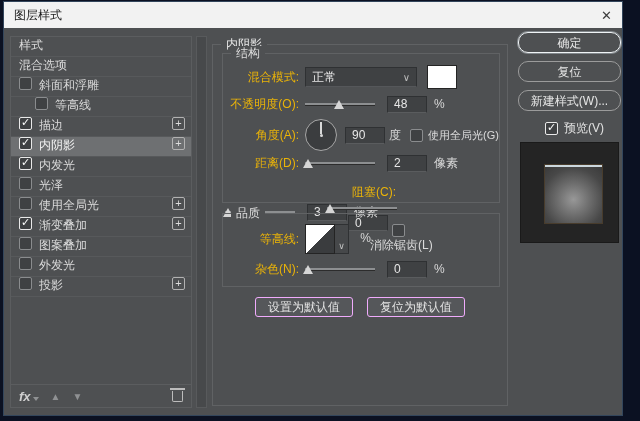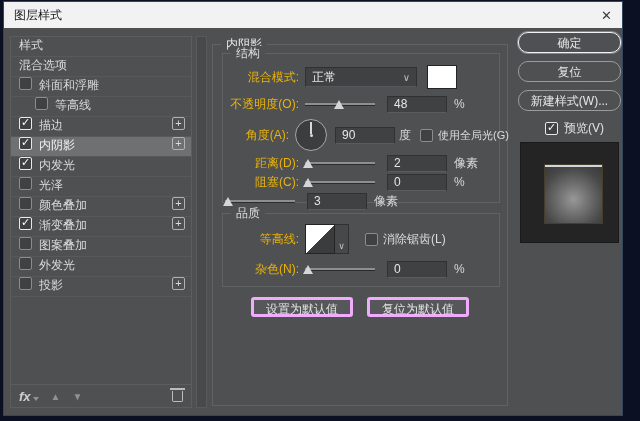--- a/index.html
+++ b/index.html
@@ -14,21 +14,21 @@
     background:#4e5052;box-shadow:0 0 0 1px #33465c;
   }
   
   .titlebar{height:26px;background:#f2f2f2;display:flex;align-items:center;padding:0 10px;box-sizing:border-box;}
   .titlebar .title{font-size:12px;color:#1c1c1c;}
   .titlebar .close{margin-left:auto;color:#3c3c3c;font-size:13px;width:26px;text-align:right;cursor:default;}
   
   .cb{width:13px;height:13px;box-sizing:border-box;border:1px solid #8a8c8e;background:#3f4143;border-radius:2px;position:relative;flex:none;}
   .cb.checked{border-color:#e9e9e9;}
   .cb.checked::after{content:"✓";position:absolute;left:1px;top:-2px;font-size:11px;font-weight:bold;color:#ffffff;}
-  .val{width:60px;height:17px;box-sizing:border-box;background:#3f4143;border:1px solid #2f3133;border-bottom-color:#5a5c5e;
+  .val{width:40px;height:17px;box-sizing:border-box;background:#3f4143;border:1px solid #2f3133;border-bottom-color:#5a5c5e;
        color:#e6e6e6;font-size:12px;padding:0 0 0 6px;font-family:inherit;outline:none;}
   .slider{position:relative;width:70px;height:14px;flex:none;}
   .slider .track{position:absolute;left:0;right:0;top:6px;height:2px;background:#8d8f91;border-bottom:1px solid #2c2c2c;}
   .slider .thumb{position:absolute;top:3px;width:0;height:0;border-left:5px solid transparent;border-right:5px solid transparent;border-bottom:9px solid #d6d6d6;margin-left:-5px;}
   .fieldset{position:absolute;border:1px solid #606264;box-sizing:border-box;}
   .legend{position:absolute;top:-8px;left:8px;background:#4e5052;padding:0 5px;font-size:12px;color:#dedede;line-height:14px;}
   .unit{font-size:12px;color:#d8d8d8;margin-left:7px;white-space:nowrap;}
   
   .sidebar{position:absolute;left:6px;top:34px;width:182px;height:372px;border:1px solid #5b5d5f;box-sizing:border-box;}
   .srow{height:20px;border-bottom:1px solid #57595b;display:flex;padding:0 6px 0 8px;box-sizing:border-box;
@@ -61,21 +61,21 @@
   .dial{width:30px;height:30px;border-radius:50%;border:1px solid #a6a6a6;background:#3b3d3f;position:relative;flex:none;}
   .dial .needle{position:absolute;left:50%;top:2px;width:2px;height:12px;margin-left:-1px;background:#d8d8d8;}
   .dial .hub{position:absolute;left:50%;top:50%;width:3px;height:3px;margin:-1px 0 0 -1px;background:#d8d8d8;border-radius:50%;}
   .cbrow{display:flex;align-items:center;margin-left:9px;}
   .cbrow .cblab{font-size:11px;color:#dcdcdc;margin-left:5px;white-space:nowrap;}
   .contour{width:30px;height:30px;box-sizing:border-box;background:#3a3c3e;border:1px solid #242424;
            background-image:linear-gradient(to bottom right,#ffffff 50%,rgba(0,0,0,0) 50.5%);flex:none;}
   .contour-dd{width:14px;height:30px;box-sizing:border-box;border:1px solid #2f3133;border-left:none;background:#46484a;
               display:flex;align-items:flex-end;justify-content:center;color:#c4c4c4;font-size:9px;padding-bottom:2px;}
   .panel-buttons{position:absolute;left:0;right:0;top:252px;display:flex;justify-content:center;gap:14px;}
-  .pbtn{height:20px;padding:0 12px;background:#55575a;border:3px solid #f0abfc;border-radius:3px;color:#e4e4e4;
+  .pbtn{height:20px;padding:0 12px;background:#55575a;border:1px solid #f0abfc;border-radius:3px;color:#e4e4e4;
         font-size:12px;line-height:18px;white-space:nowrap;}
   
   .rbtn{position:absolute;left:514px;width:103px;height:21px;box-sizing:border-box;border:1px solid #9b9b9b;border-radius:10px;
         background:transparent;color:#e6e6e6;font-size:12px;text-align:center;line-height:19px;}
   .rbtn.focus{border-color:#f0f4f6;box-shadow:0 0 0 1px rgba(230,240,250,0.35);}
   .prevrow{position:absolute;left:541px;top:118px;display:flex;align-items:center;}
   .prevrow .cblab{font-size:12px;color:#e2e2e2;margin-left:6px;}
   .pv-outer{position:absolute;left:516px;top:140px;width:99px;height:101px;background:#242424;border:1px solid #1a1a1a;box-sizing:border-box;}
   .pv-inner{position:absolute;left:24px;top:22px;width:57px;height:56px;
             background:radial-gradient(circle at 50% 58%,#989898 0%,#707070 35%,#484848 72%,#3a3a3a 100%);
@@ -119,21 +119,21 @@
     <div class="srow">
         <span class="cb checked"></span>
         <span class="lab">内发光</span>
       </div>
     <div class="srow">
         <span class="cb"></span>
         <span class="lab">光泽</span>
       </div>
     <div class="srow">
         <span class="cb"></span>
-        <span class="lab">颜色叠加</span>
+        <span class="lab">使用全局光</span>
         <span class="pluss">+</span>
       </div>
     <div class="srow">
         <span class="cb checked"></span>
         <span class="lab">渐变叠加</span>
         <span class="pluss">+</span>
       </div>
     <div class="srow">
         <span class="cb"></span>
         <span class="lab">图案叠加</span>
@@ -200,21 +200,21 @@
       <div class="row" style="margin-top:2px;height:18px;">
         <span class="lbl">距离(D):</span>
         <span class="slider">
             <i class="track"></i>
             <i class="thumb" style="left:4%"></i>
           </span>
         <input class="val" style="margin-left: 12px;" readonly="" value="2">
         <span class="unit">像素</span>
       </div>
 
-      <div class="row" style="margin-top:1px;height:18px;">
+      <div class="row" style="margin-top:12px;height:18px;flex-direction:column;">
         <span class="lbl">阻塞(C):</span>
         <span class="slider">
             <i class="track"></i>
             <i class="thumb" style="left:4%"></i>
           </span>
         <input class="val" style="margin-left: 12px;" readonly="" value="0">
         <span class="unit">%</span>
       </div>
 
       <div class="row" style="margin-top:1px;height:18px;">
@@ -227,21 +227,21 @@
       </div>
     </div>
 
     <div class="fieldset fs-quality">
       <span class="legend">品质</span>
 
       <div class="row" style="margin-top:10px;height:30px;">
         <span class="lbl">等高线:</span>
         <span class="contour"></span>
         <span class="contour-dd">∨</span>
-        <span class="cbrow" style="margin-left:16px;">
+        <span class="cbrow" style="margin-left:16px;flex-direction:column;">
           <span class="cb"></span>
           <span class="cblab" style="font-size:12px;">消除锯齿(L)</span>
         </span>
       </div>
 
       <div class="row" style="margin-top:6px;height:18px;">
         <span class="lbl">杂色(N):</span>
         <span class="slider">
             <i class="track"></i>
             <i class="thumb" style="left:4%"></i>

